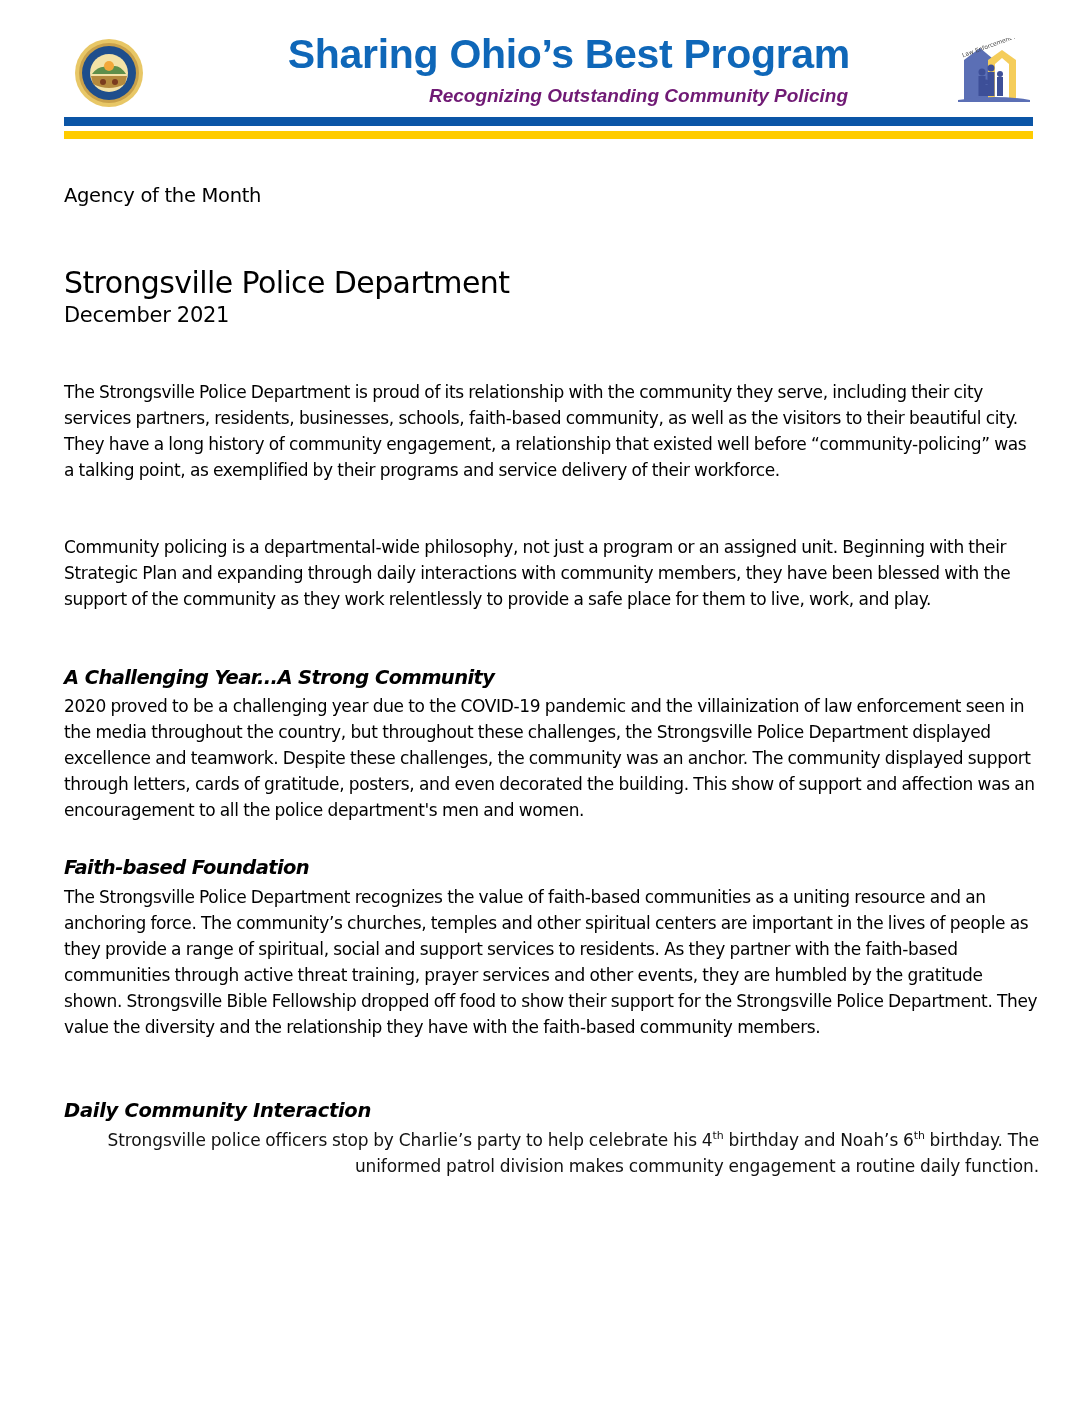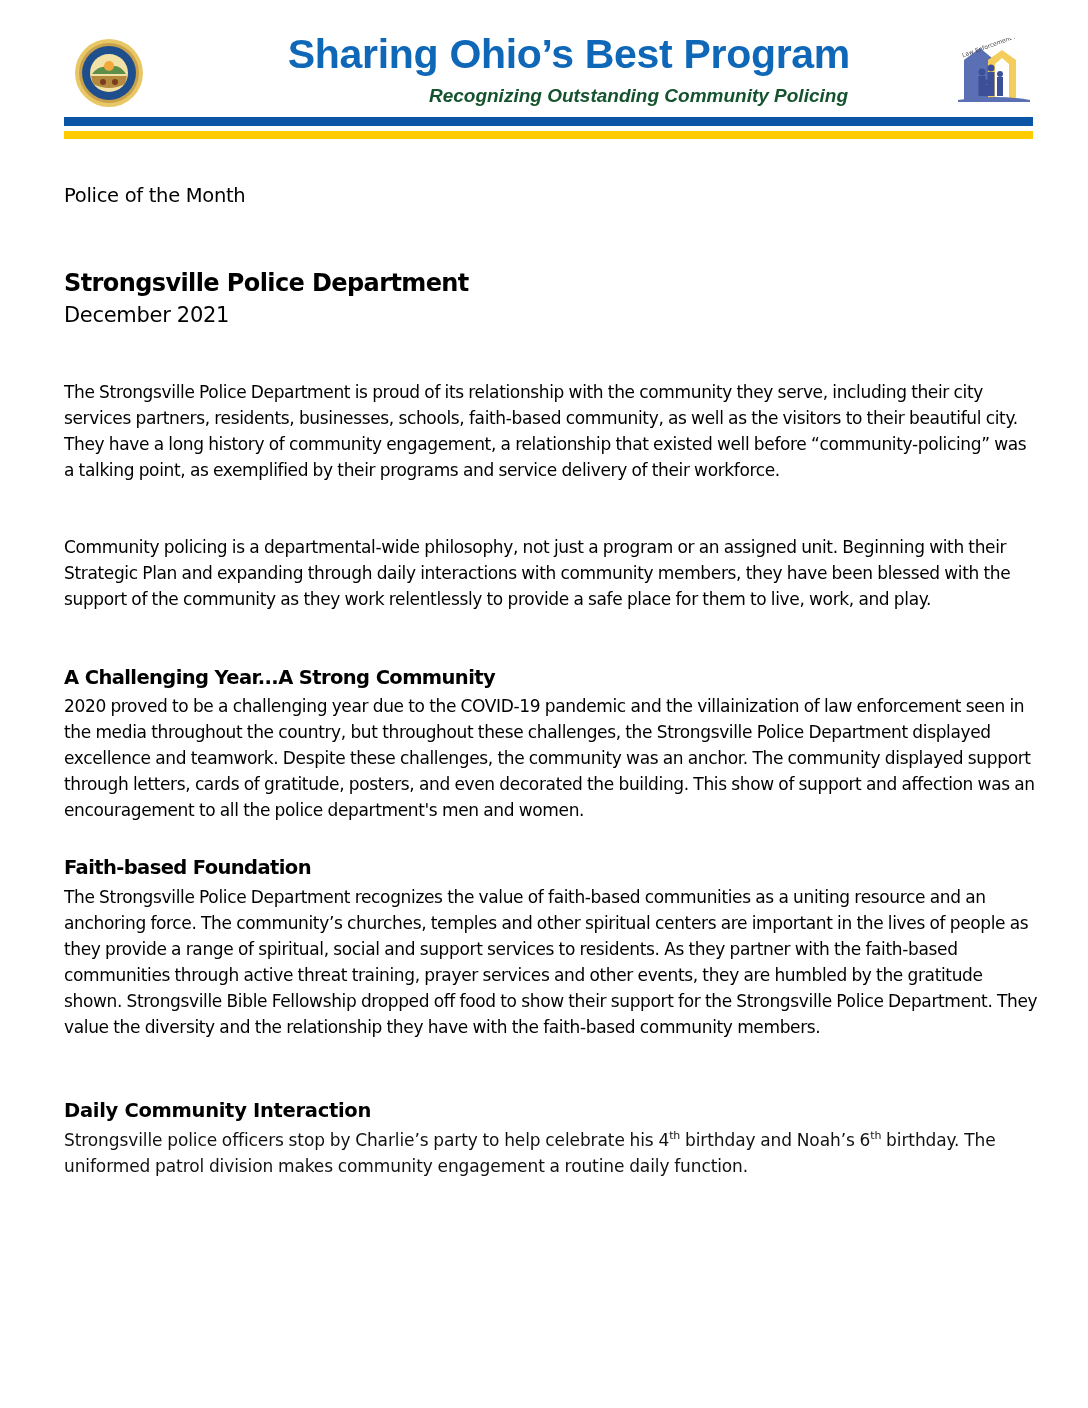--- a/index.html
+++ b/index.html
@@ -13,45 +13,45 @@
     .seal { position: absolute; left: 70px; top: 38px; width: 78px; height: 70px; }
     .lef-logo { position: absolute; left: 958px; top: 38px; width: 72px; height: 64px; }
     .banner-title {
       position: absolute; left: 244px; top: 30px; width: 606px; text-align: right;
       font-family: "Liberation Sans", sans-serif; font-weight: bold;
       font-size: 41px; letter-spacing: -0.3px; color: #0F67B8; line-height: 48px; white-space: nowrap;
     }
     .banner-sub {
       position: absolute; left: 330px; top: 84px; width: 518px; text-align: right;
       font-family: "Liberation Sans", sans-serif; font-weight: bold; font-style: italic;
-      font-size: 19px; color: #14532d; line-height: 24px; white-space: nowrap;
+      font-size: 19px; color: #701a75; line-height: 24px; white-space: nowrap;
     }
     .bar-blue { position: absolute; left: 64px; top: 117px; width: 969px; height: 9px; background: #0B55A6; }
     .bar-yellow { position: absolute; left: 64px; top: 131px; width: 969px; height: 8px; background: #FFCC00; }
     .agency-label {
       position: absolute; left: 64px; top: 182px; font-size: 21px; line-height: 28px;
       font-family: "DejaVu Sans", sans-serif; font-size: 19.5px; letter-spacing: -0.3px;
     }
     .org-title {
       position: absolute; left: 64px; top: 266px; font-family: "DejaVu Sans", sans-serif;
-      font-weight: bold; font-size: 24px; letter-spacing: -0.6px; line-height: 34px;
+      font-weight: normal; font-size: 30px; letter-spacing: -0.6px; line-height: 34px;
     }
     .org-date {
       position: absolute; left: 64px; top: 302px; font-family: "DejaVu Sans", sans-serif;
       font-size: 21px; letter-spacing: -0.3px; line-height: 26px;
     }
     .para {
       position: absolute; left: 64px; width: 975px; font-family: "DejaVu Sans", sans-serif;
       font-size: 17px; line-height: 26px; letter-spacing: -0.35px; word-spacing: -0.5px;
       font-weight: 500; color: #000000;
     }
-    .para.light { font-weight: normal; color: #111; letter-spacing: -0.1px; }
+    .para.light { font-weight: normal; color: #111; letter-spacing: -0.1px; text-align: right; }
     .section-head {
       position: absolute; left: 64px; font-family: "DejaVu Sans", sans-serif;
-      font-weight: bold; font-size: 19.5px; letter-spacing: -0.6px; line-height: 28px;
+      font-weight: bold; font-style: italic; font-size: 19.5px; letter-spacing: -0.6px; line-height: 28px;
     }
     .section-head.normal { letter-spacing: -0.3px; }
     sup { font-size: 11px; line-height: 0; vertical-align: super; }
   </style>
 </head>
 <body>
 
 <div class="page">
 
   <svg class="seal" viewBox="0 0 78 70">
@@ -81,21 +81,21 @@
     <rect x="39" y="39" width="6" height="19" fill="#3D4F98"></rect>
     <circle cx="28" cy="44" r="2.5" fill="#3D4F98"></circle>
     <rect x="26" y="47" width="5" height="11" fill="#3D4F98"></rect>
     <path d="M0 62 Q36 56 72 62 L72 64 L0 64 Z" fill="#5B6FB5"></path>
     <text x="4" y="14" font-size="6" fill="#444" font-family="DejaVu Sans, sans-serif" transform="rotate(-20 20 14)">Law Enforcement Foundation</text>
   </svg>
 
   <div class="bar-blue"></div>
   <div class="bar-yellow"></div>
 
-  <div class="agency-label">Police of the Month</div>
+  <div class="agency-label">Agency of the Month</div>
   <div class="org-title">Strongsville Police Department</div>
   <div class="org-date">December 2021</div>
 
   <div class="para" style="top:379px;">The Strongsville Police Department is proud of its relationship with the community they serve, including their city services partners, residents, businesses, schools, faith-based community, as well as the visitors to their beautiful city. They have a long history of community engagement, a relationship that existed well before “community-policing” was a talking point, as exemplified by their programs and service delivery of their workforce.</div>
   <div class="para" style="top:534px;">Community policing is a departmental-wide philosophy, not just a program or an assigned unit. Beginning with their Strategic Plan and expanding through daily interactions with community members, they have been blessed with the support of the community as they work relentlessly to provide a safe place for them to live, work, and play.</div>
 
   <div class="section-head" style="top:664px;">A Challenging Year...A Strong Community</div>
   <div class="para" style="top:693px;">2020 proved to be a challenging year due to the COVID-19 pandemic and the villainization of law enforcement seen in the media throughout the country, but throughout these challenges, the Strongsville Police Department displayed excellence and teamwork. Despite these challenges, the community was an anchor. The community displayed support through letters, cards of gratitude, posters, and even decorated the building. This show of support and affection was an encouragement to all the police department's men and women.</div>
 
   <div class="section-head" style="top:854px;">Faith-based Foundation</div>

